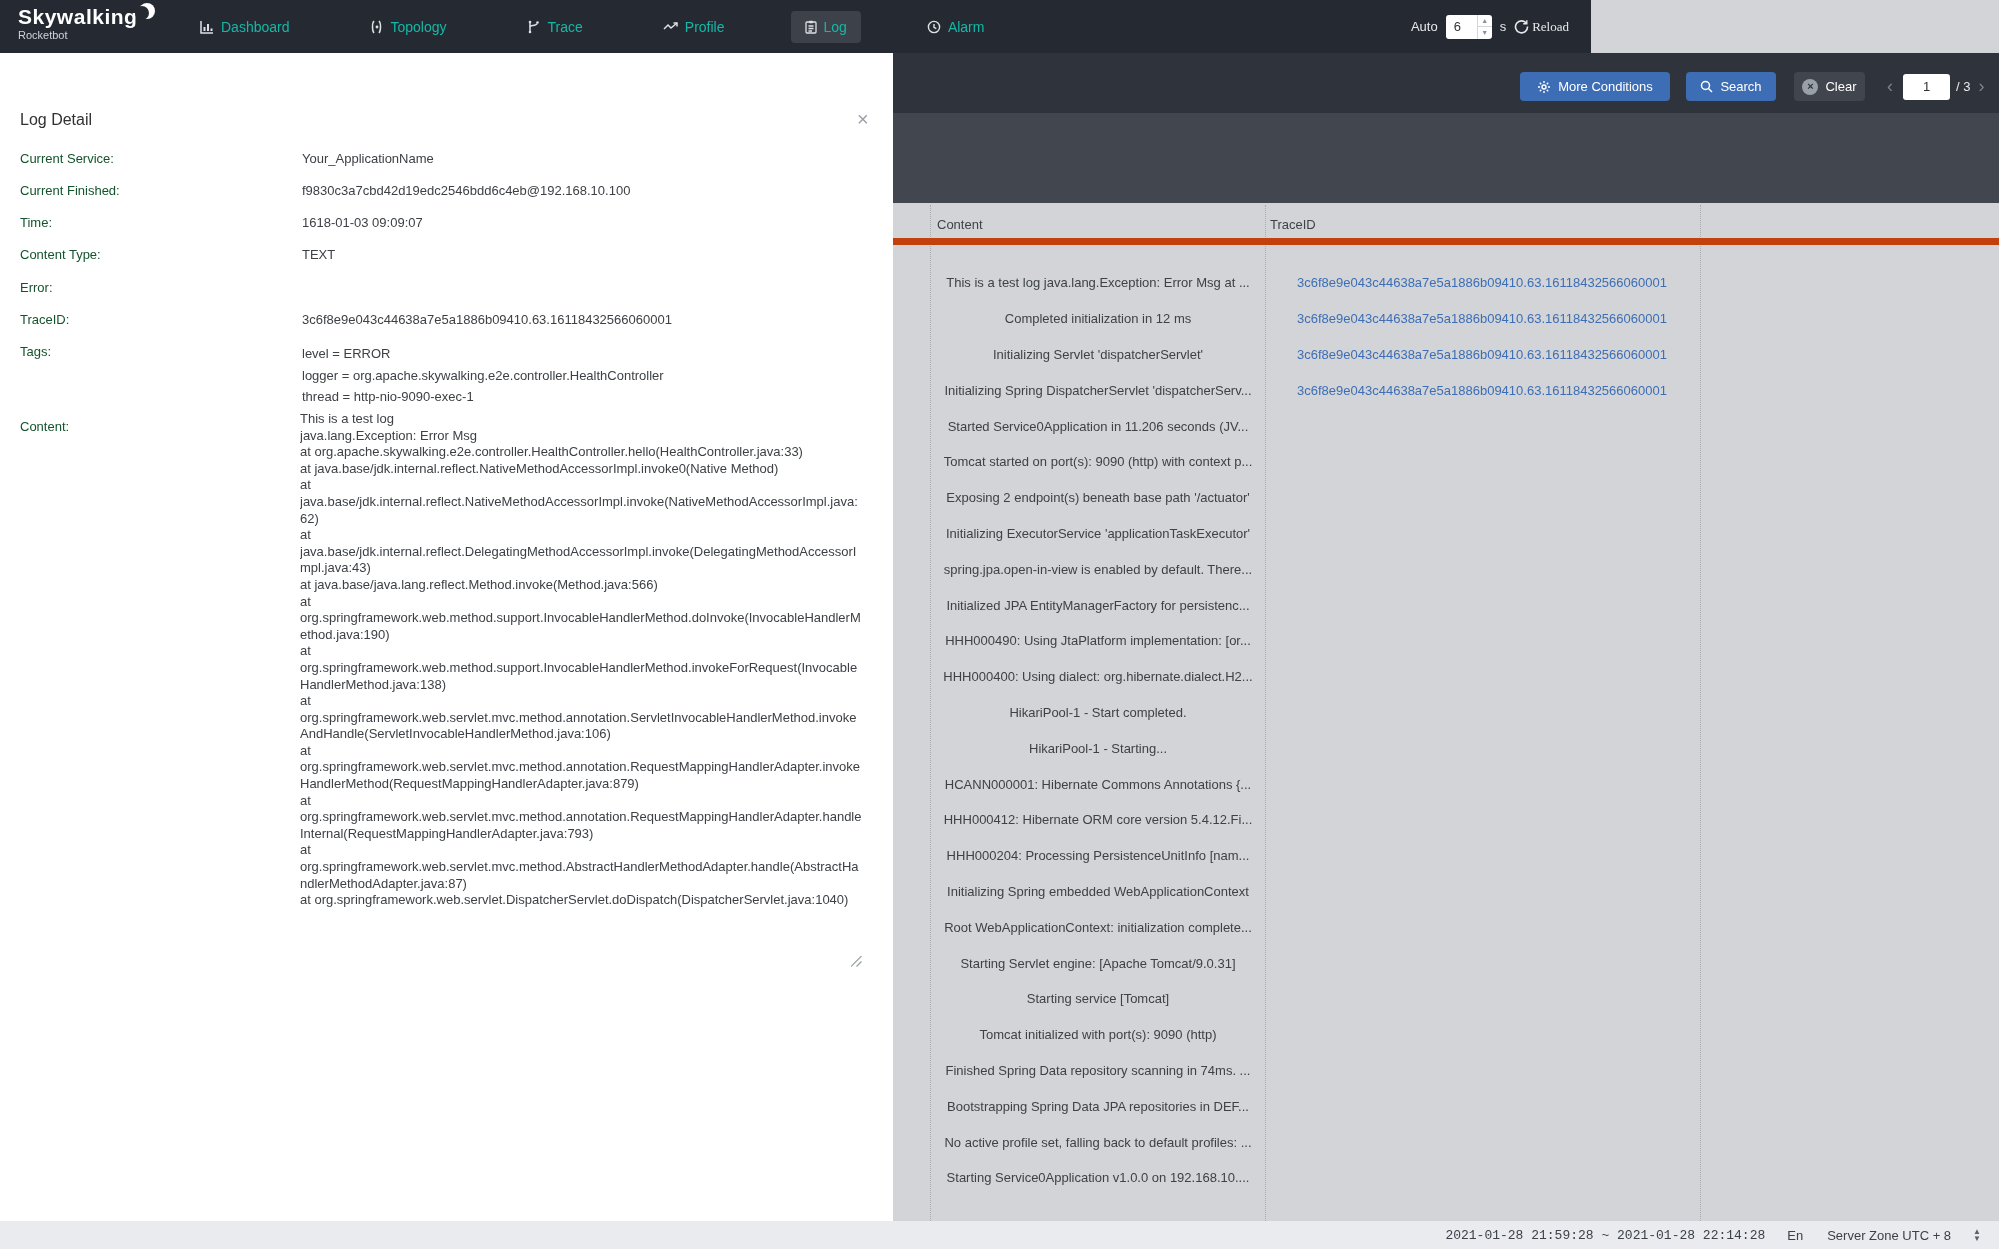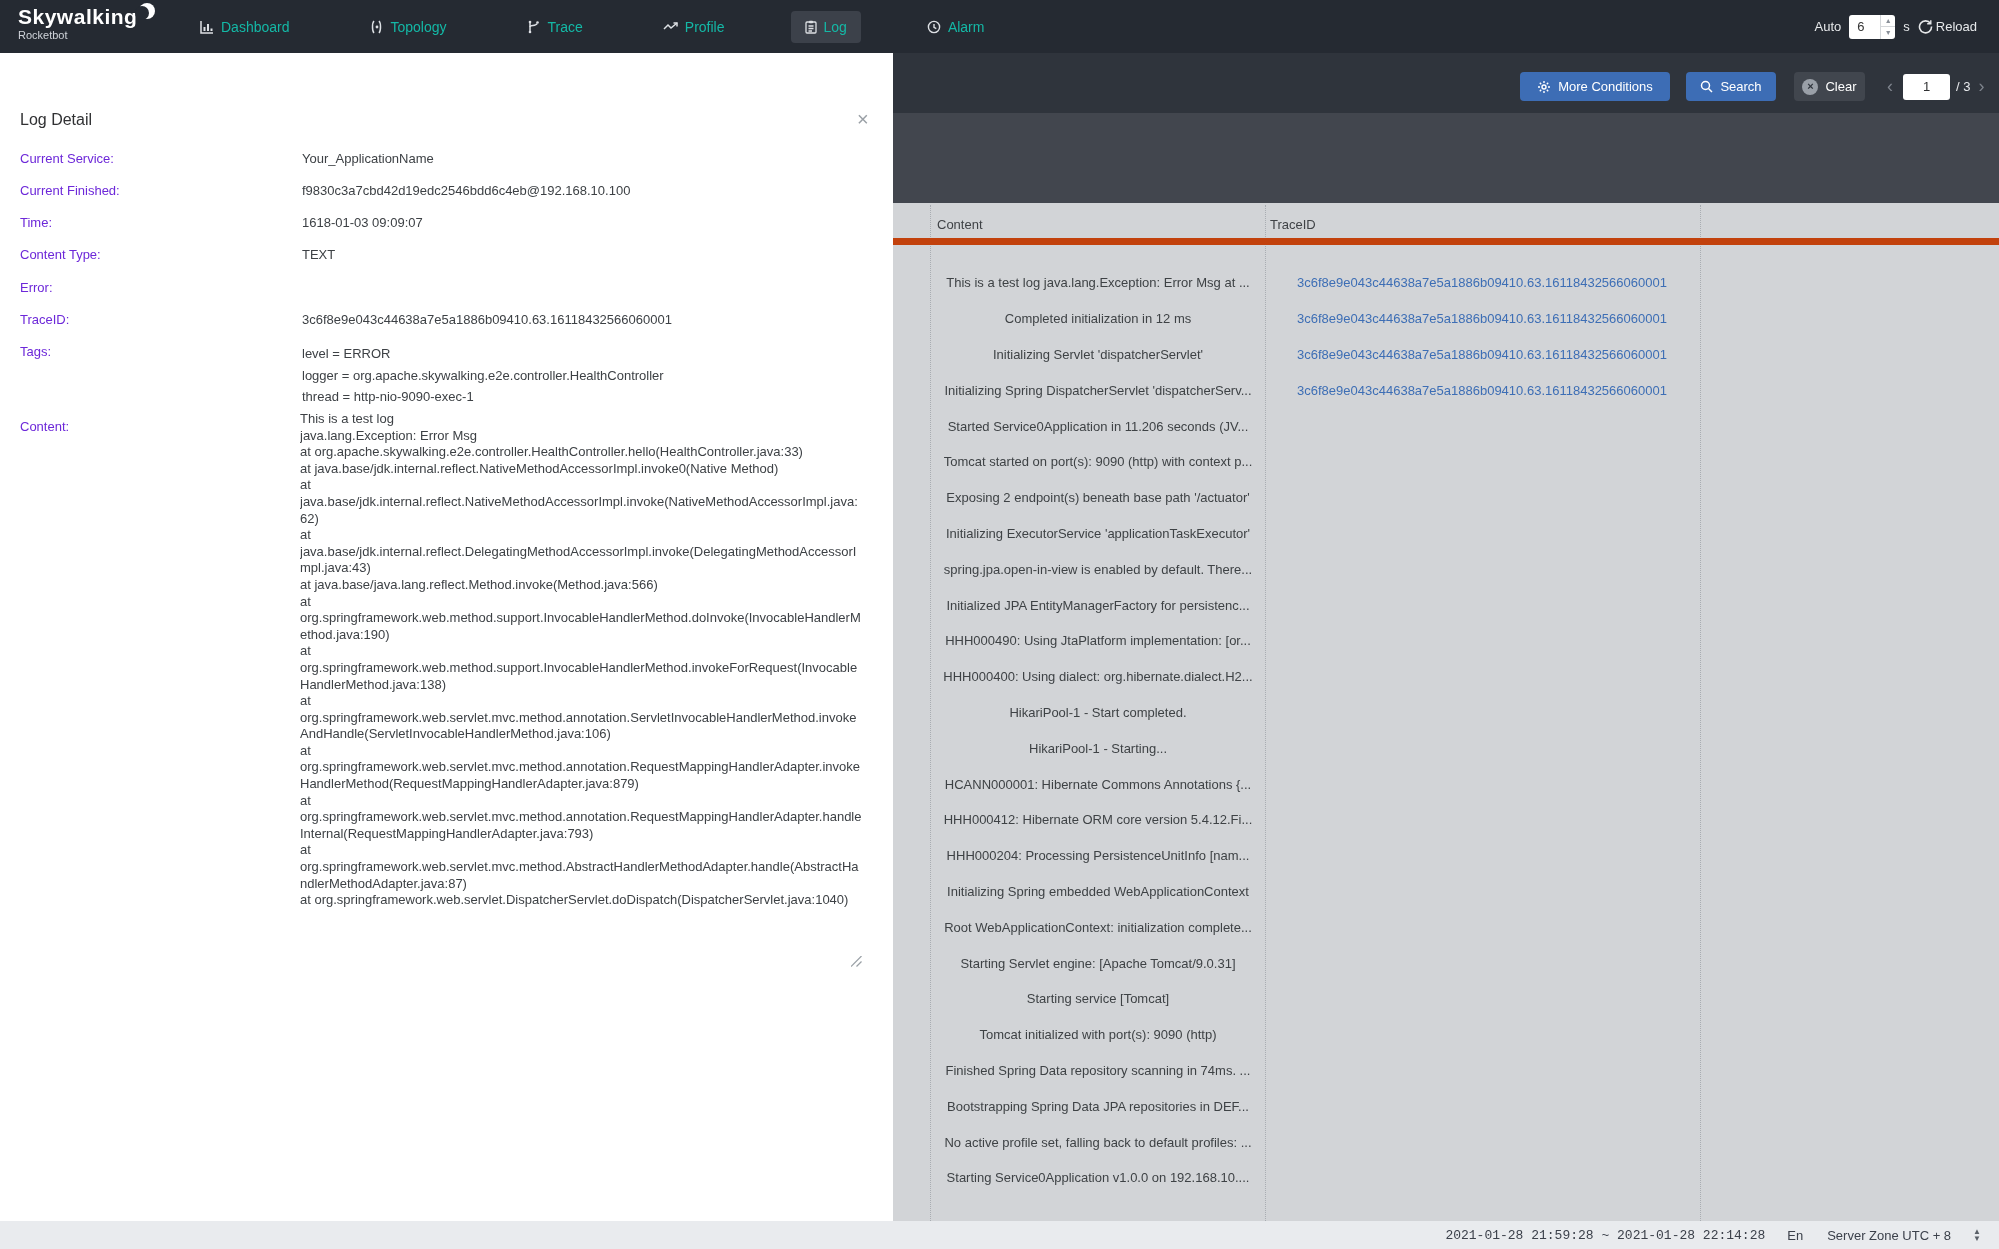--- a/index.html
+++ b/index.html
@@ -1,38 +1,38 @@
 <!DOCTYPE html>
 <html><head>
 <meta charset="utf-8">
 <style>
   * { margin:0; padding:0; box-sizing:border-box; }
   html,body { width:1999px; height:1249px; }
   body { font-family:"Liberation Sans", sans-serif; }
   #app { position:relative; width:1999px; height:1249px; overflow:hidden; background:#d2d4d7; }
 
   
-  .nav { position:absolute; left:0; top:0; width:1999px; height:53px; background:#252a32; display:flex; align-items:center; z-index:10; }
+  .nav { position:absolute; left:0; top:0; width:1591px; height:53px; background:#252a32; display:flex; align-items:center; z-index:10; }
   .brand { position:absolute; left:18px; top:5px; color:#fff; }
   .brand-title { font-size:21px; font-weight:bold; letter-spacing:.5px; display:flex; align-items:flex-start; }
   .crescent { position:relative; width:16px; height:16px; margin-left:2px; margin-top:-2px; }
   .crescent .c1 { position:absolute; width:16px; height:16px; border-radius:50%; background:#fff; }
   .crescent .c2 { position:absolute; width:14px; height:14px; border-radius:50%; background:#252a32; left:-4px; top:3px; }
   .brand-sub { font-size:11px; color:#cfd3d9; margin-top:0px; }
   .nav-items { display:flex; align-items:center; position:absolute; left:160px; top:0; height:53px; }
   .nav-item { display:flex; align-items:center; gap:7px; color:#14b8a6; font-size:14px; padding:8px 14px; margin:0 26px; border-radius:4px; cursor:pointer; }
   .nav-item.active { background:#3c414a; }
   .nav-item svg { stroke:#dde0e4; }
   .nav-right { position:absolute; right:22px; top:0; height:53px; display:flex; align-items:center; gap:8px; color:#e6e8ea; font-size:13px; }
   .auto-input { width:46px; height:24px; background:#fff; border-radius:3px; display:flex; align-items:center; overflow:hidden; }
   .auto-input .val { flex:1; text-align:left; padding-left:8px; color:#333; font-size:13px; }
   .auto-spin { width:15px; height:24px; border-left:1px solid #d4d7da; display:flex; flex-direction:column; }
   .auto-spin span { flex:1; display:flex; align-items:center; justify-content:center; font-size:7px; color:#8a9099; cursor:pointer; }
   .auto-spin span + span { border-top:1px solid #d4d7da; }
-  .reload-wrap { display:flex; align-items:center; gap:3px; cursor:pointer; }
+  .reload-wrap { display:flex; align-items:center; gap:3px; cursor:pointer;font-family:Liberation Serif, serif; }
 
   
   .toolbar1 { position:absolute; left:0; top:53px; width:1999px; height:60px; background:#2f343c; z-index:1; }
   .toolbar1 .select-caret { position:absolute; left:913px; top:84px; }
   .toolbar1 .vdivider { position:absolute; left:948px; top:60px; width:1px; height:47px; background:#23272e; }
   .toolbar2 { position:absolute; left:0; top:113px; width:1999px; height:90px; background:#42464e; z-index:1; }
   .tag-pill { position:absolute; left:884px; top:128px; width:34px; height:24px; background:#d6d8db; border-radius:4px; }
 
   .btn { display:inline-flex; align-items:center; justify-content:center; gap:7px; height:29px; border-radius:4px; color:#fff; font-size:13px; cursor:pointer; border:none; }
   .btn-blue { background:#3d6db5; }
@@ -58,21 +58,21 @@
   .col-line.l3 { left:807px; }
   .tbody { position:absolute; left:0; top:42px; width:1106px; padding-top:20px; }
   .trow { height:35.8px; display:flex; align-items:center; position:relative;text-align:center; }
   .td-content { position:absolute; left:44px; width:322px; font-size:13px; color:#3e4245; white-space:nowrap; overflow:hidden; }
   .td-trace { position:absolute; left:377px; width:424px; font-size:13px; color:#3d6eb5; white-space:nowrap; overflow:hidden; cursor:pointer; }
 
   
   .dialog { position:absolute; left:0; top:53px; width:893px; height:1168px; background:#fff; z-index:5; }
   .dialog-title { position:absolute; left:20px; top:58px; font-size:16px; color:#303133; }
   .dialog-close { position:absolute; left:857px; top:56px; font-size:20px; color:#9aa0a6; cursor:pointer; line-height:1; }
-  .f-label { position:absolute; left:20px; font-size:13px; color:#6d28d9; }
+  .f-label { position:absolute; left:20px; font-size:13px; color:#14532d; }
   .f-value { position:absolute; left:302px; font-size:13px; color:#3d4145; }
   .tag-line { line-height:21.5px; }
   .content-box { position:absolute; left:300px; top:358px; width:562px; height:557px; border:none; outline:none; resize:none; overflow:hidden; background:#fff; font-family:"Liberation Sans",sans-serif; font-size:13px; line-height:16.6px; color:#3d4145; white-space:pre-wrap; overflow-wrap:break-word; }
   .resize-handle { position:absolute; left:851px; top:903px; }
 
   
   .footer { position:absolute; left:0; top:1221px; width:1999px; height:28px; background:#e9ebee; display:flex; align-items:center; justify-content:flex-end; gap:0; z-index:8; }
   .footer .range { font-family:"Liberation Mono", monospace; font-size:13px; color:#3c414b; }
   .footer .lang { font-size:13px; color:#3c414b; margin-left:22px; cursor:pointer; }
   .footer .tz { font-size:13px; color:#3c414b; margin-left:24px; }

